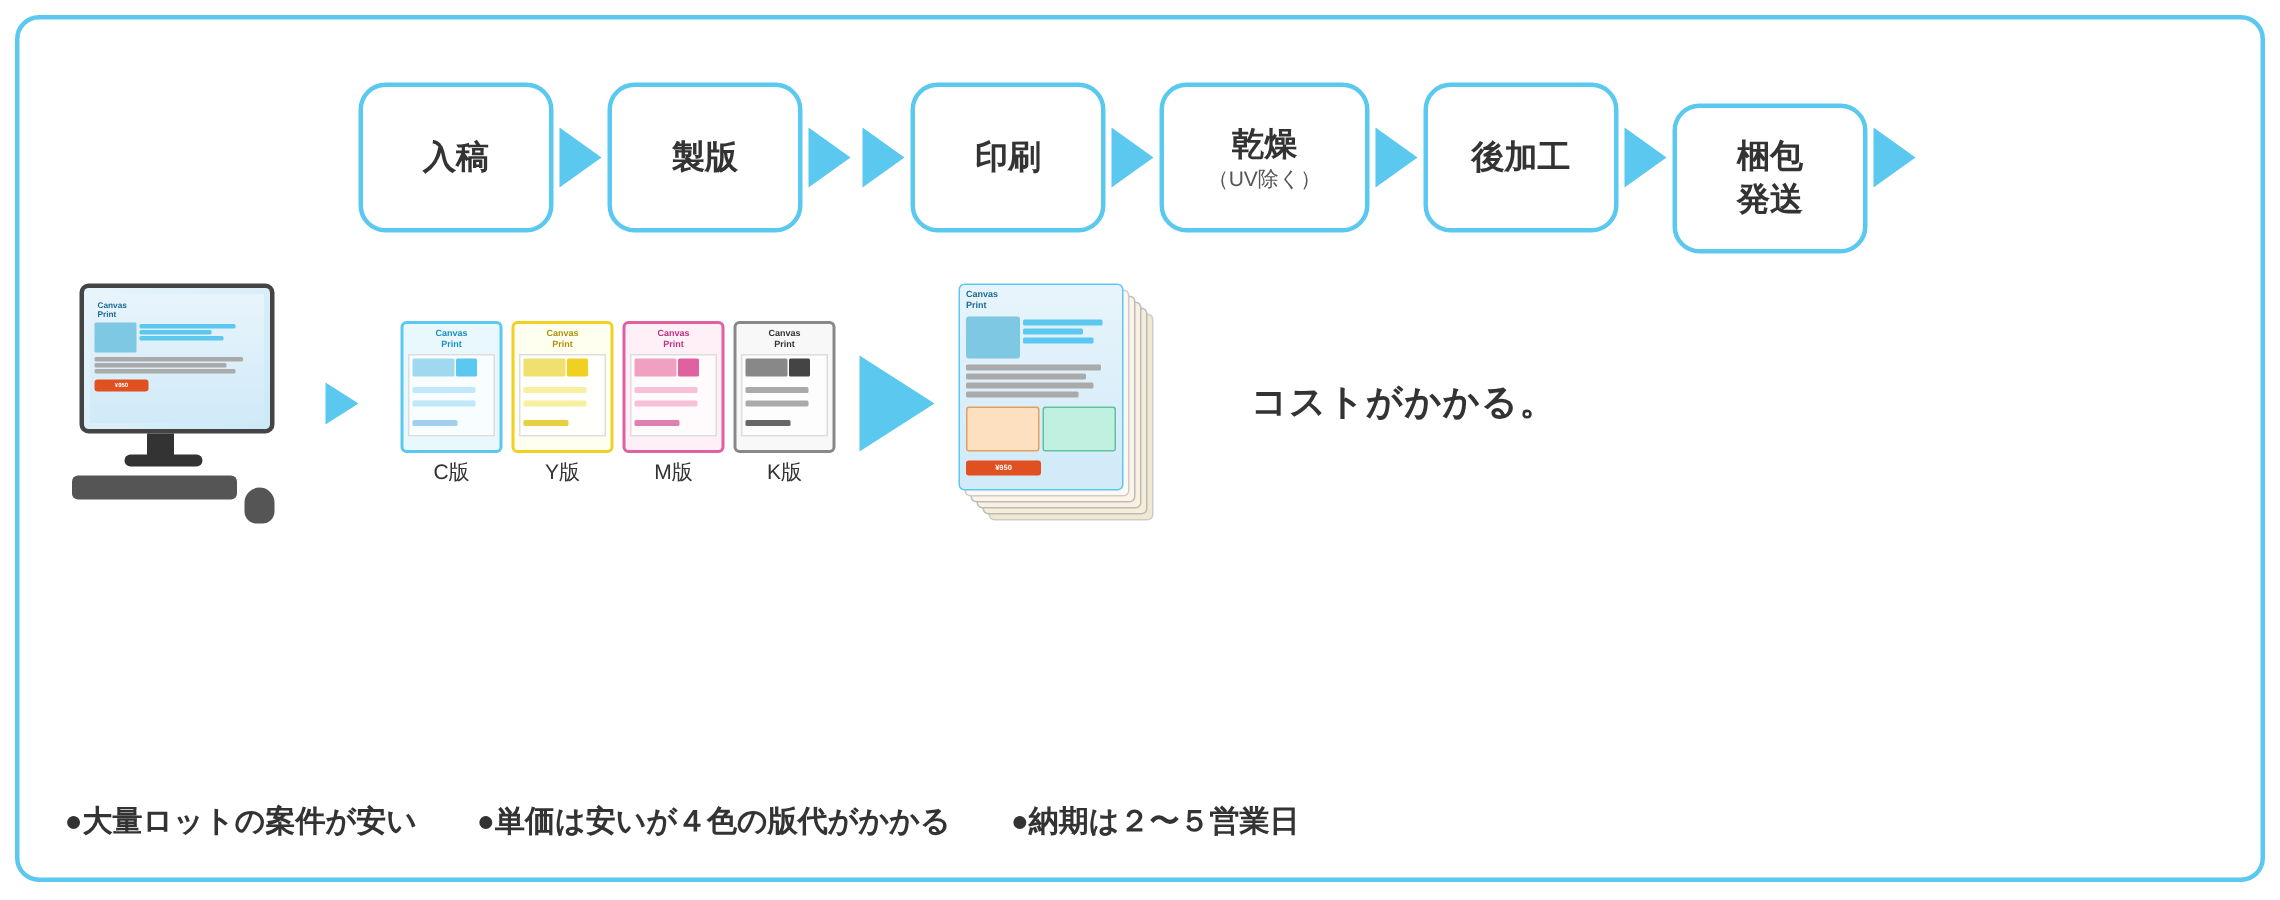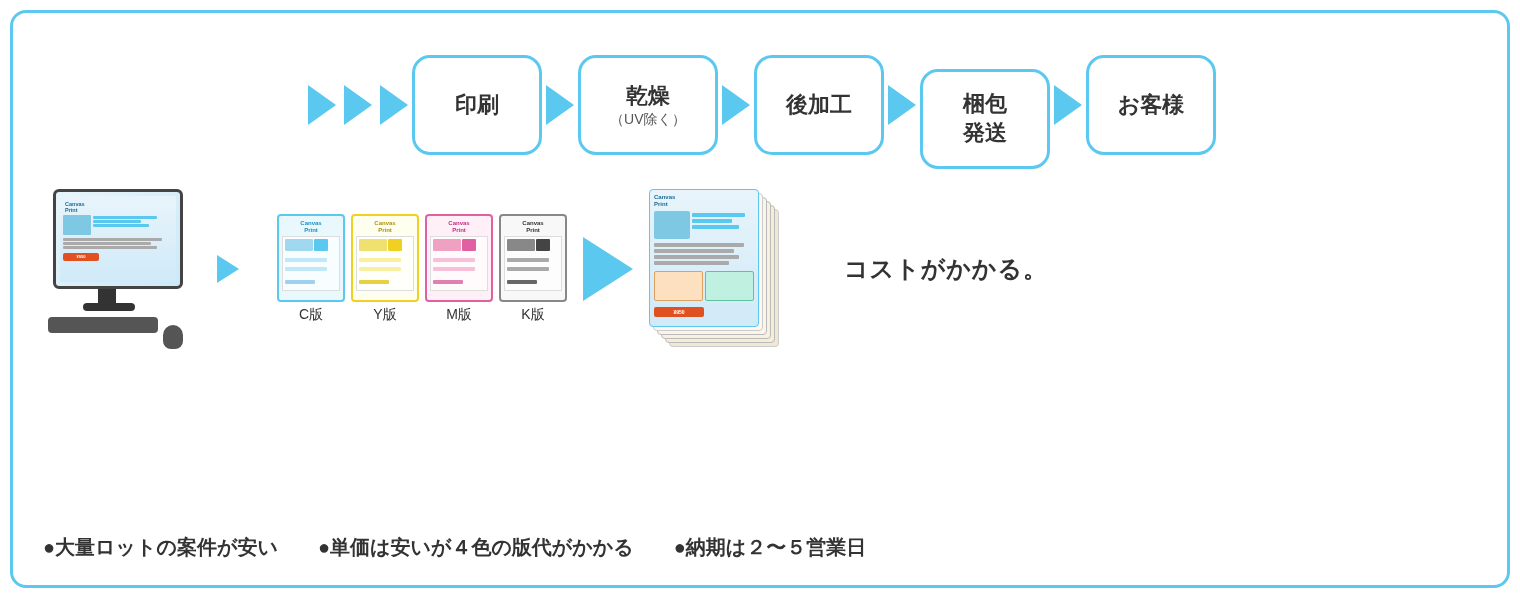--- a/index.html
+++ b/index.html
@@ -137,21 +137,21 @@
       background: #555;
       border-radius: 10px 10px 8px 8px;
     }
 
     
     .plates-area {
       display: flex;
       flex-direction: column;
       align-items: flex-end;
       flex-shrink: 0;
-      margin-left: 24px;
+      margin-left: 14px;
     }
 
     .plates-row {
       display: flex;
       gap: 6px;
       align-items: flex-end;
     }
 
     .plate {
       width: 68px;
@@ -309,22 +309,28 @@
       padding: 2px 2px 0;
     }
   </style>
 </head>
 <body>
 
 <div class="outer-border">
 
   <div class="flow-section">
 
-    <div class="flow-arrow"></div>
-
+    <div class="flow-step">
+      <span>入稿</span>
+    </div>
+    <div class="flow-arrow"></div>
+
+    <div class="flow-step">
+      <span>製版</span>
+    </div>
     <div class="flow-arrow"></div>
 
     <div class="flow-arrow"></div>
 
     <div class="flow-step">
       <span>印刷</span>
     </div>
     <div class="flow-arrow"></div>
 
     <div class="flow-step wide" style="min-width:140px;">
@@ -339,23 +345,20 @@
       <span>後加工</span>
     </div>
     <div class="flow-arrow"></div>
 
     <div class="flow-step wide" style="min-width:130px;margin-top:28px;">
       <div style="text-align:center; white-space: pre-line;">梱包
 発送</div>
     </div>
     <div class="flow-arrow"></div>
 
-    <div class="flow-step">
-      <span>お客様</span>
-    </div>
 
   </div>
 
   <div class="illust-section">
 
     <div class="computer">
       <div class="monitor">
         <div class="monitor-screen mini-screen-content">
           <div style="width:100%;height:100%;padding:3px;background:linear-gradient(#e8f4fb,#d0eaf8);">
             <div class="mini-title">Canvas<br>Print</div>

